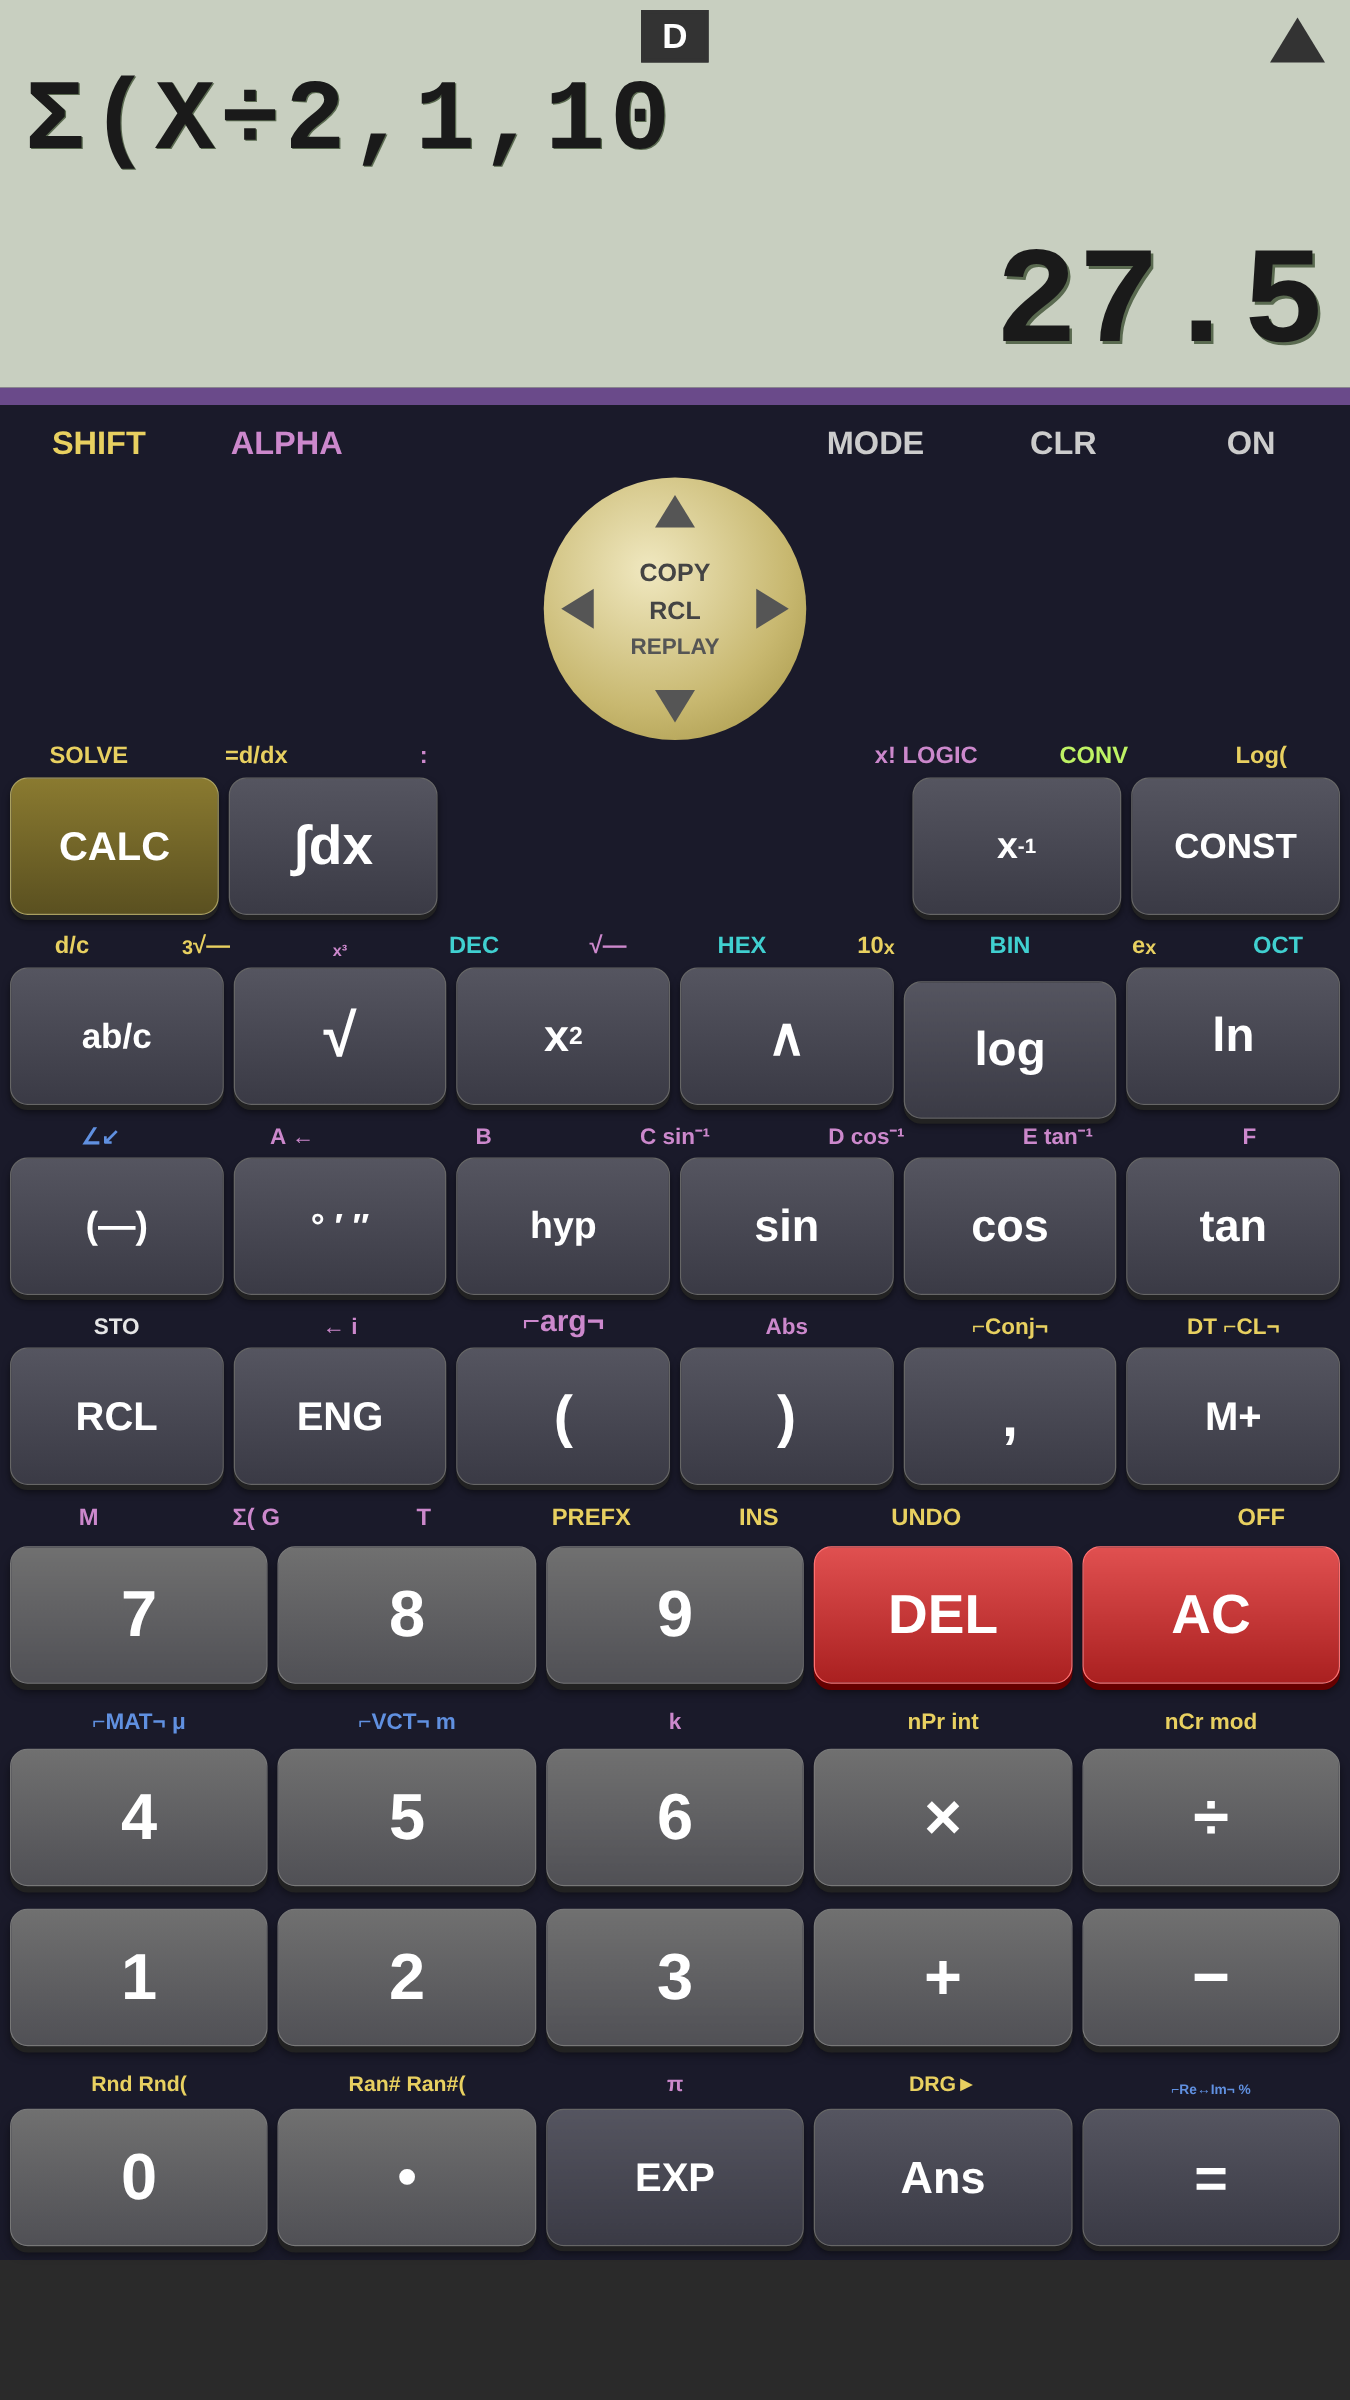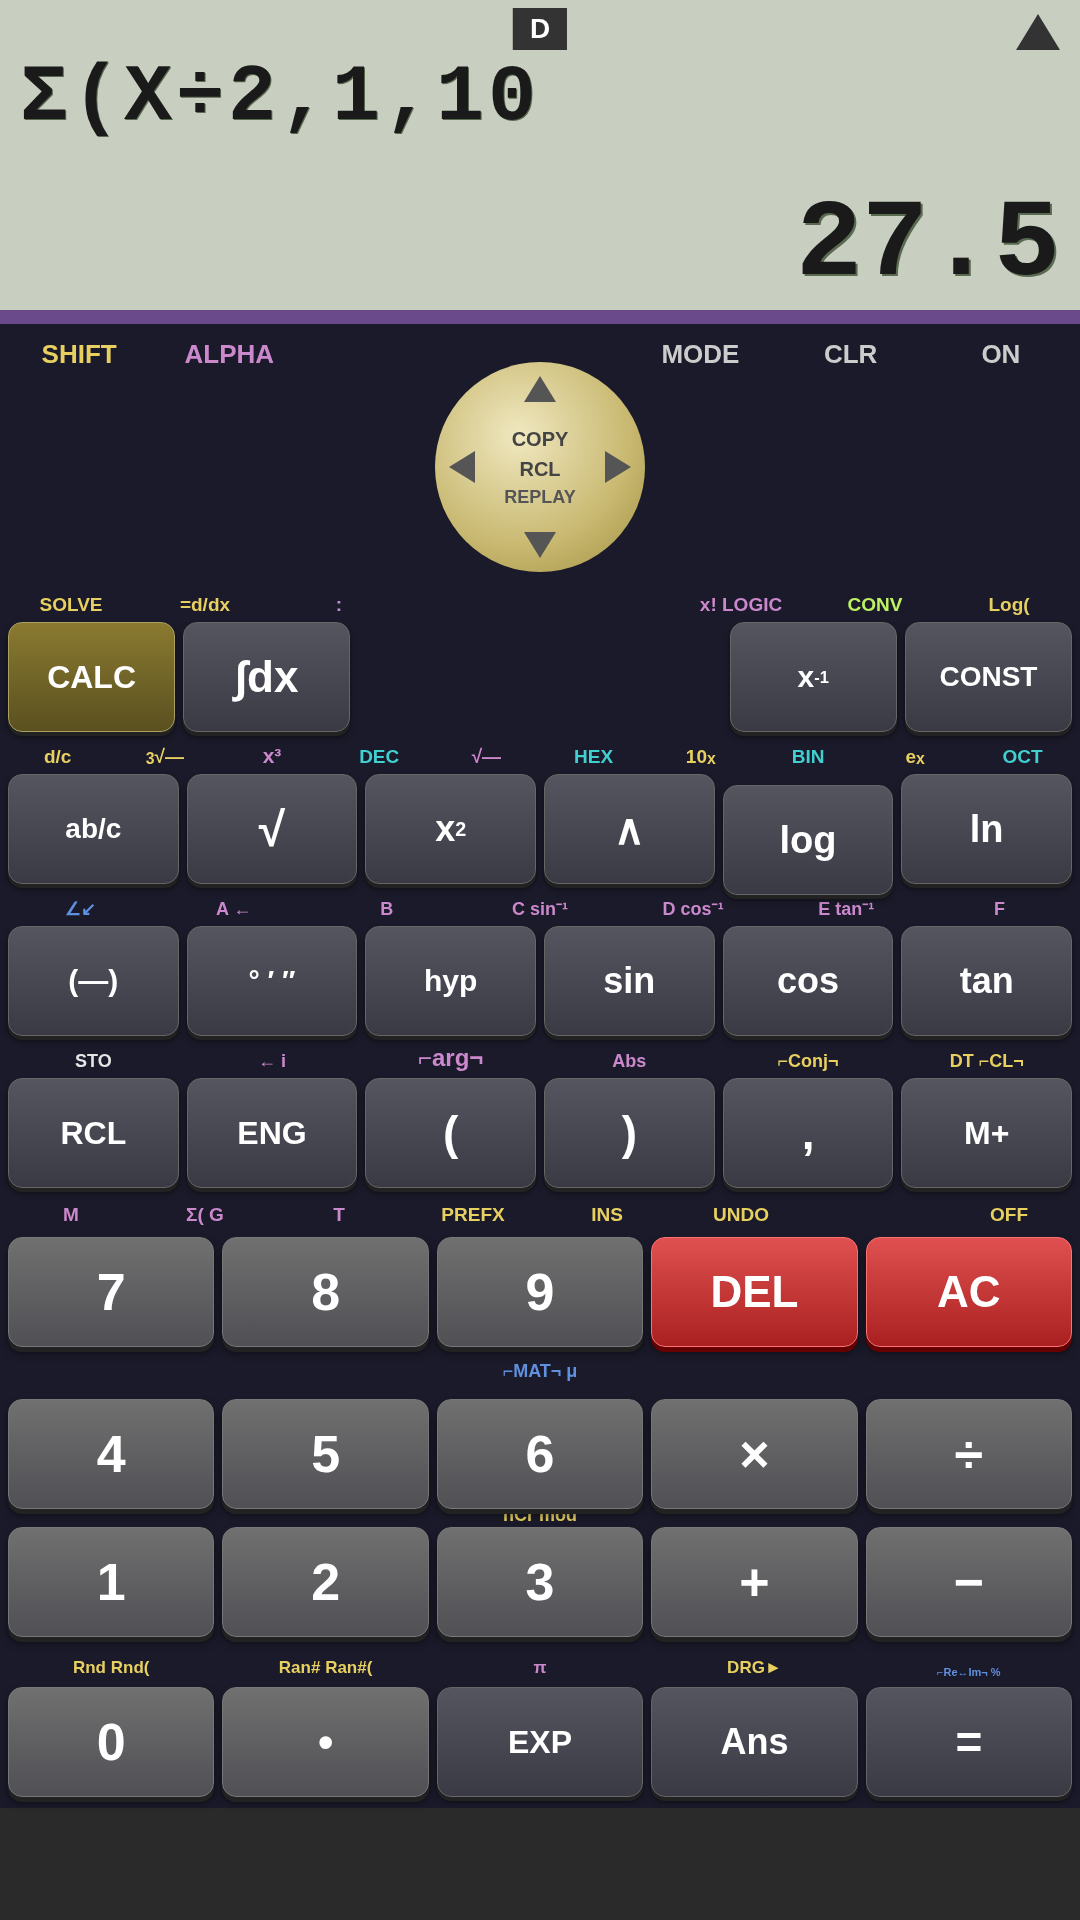--- a/index.html
+++ b/index.html
@@ -115,21 +115,21 @@
       border-radius: 50px;
       font-size: 26px;
     }
 
     
     #nav-pad-container {
       flex: 2.2;
       height: 190px;
       position: relative;
       display: flex;
-      align-items: flex-end;
+      align-items: flex-start;
       justify-content: center;
     }
 
     #nav-pad {
       width: 210px;
       height: 210px;
       border-radius: 50%;
       background: radial-gradient(circle at 40% 35%, #f0e8c0, #c8b870 60%, #a09040);
       position: relative;
       display: flex;
@@ -329,21 +329,21 @@
     <button class="calc-btn btn-dark btn-calc" style="font-size:32px;">CALC</button>
     <button class="calc-btn btn-dark btn-integral">∫dx</button>
     <div style="flex:2.2;"></div>
     <button class="calc-btn btn-dark btn-xm1">x<sup class="btn-sup">-1</sup></button>
     <button class="calc-btn btn-dark" style="font-size:28px;">CONST</button>
   </div>
 
   <div class="lrow" style="height:34px;">
     <div class="lcell" style="font-size:19px;">d/c</div>
     <div class="lcell" style="font-size:19px; color:#e8d060;"><sup>3</sup>√—</div>
-    <div class="lcell" style="font-size:21px; color:#cc88cc;">x³</div>
+    <div class="lcell" style="font-size:13px; color:#cc88cc;">x³</div>
     <div class="lcell" style="font-size:19px; color:#40d0d0;">DEC</div>
     <div class="lcell" style="font-size:19px; color:#cc88cc;">√—</div>
     <div class="lcell" style="font-size:19px; color:#40d0d0;">HEX</div>
     <div class="lcell" style="font-size:19px; color:#e8d060;">10<sup>x</sup></div>
     <div class="lcell" style="font-size:19px; color:#40d0d0;">BIN</div>
     <div class="lcell" style="font-size:19px; color:#e8d060;">e<sup>x</sup></div>
     <div class="lcell" style="font-size:19px; color:#40d0d0;">OCT</div>
   </div>
 
   <div class="btn-row" style="height:118px;">
@@ -404,21 +404,21 @@
   </div>
 
   <div class="btn-row" style="height:128px;">
     <button class="calc-btn btn-num">7</button>
     <button class="calc-btn btn-num">8</button>
     <button class="calc-btn btn-num">9</button>
     <button class="calc-btn btn-del">DEL</button>
     <button class="calc-btn btn-del">AC</button>
   </div>
 
-  <div class="lrow" style="height:34px;flex-direction:column;">
+  <div class="lrow" style="height:34px;">
     <div class="lcell" style="font-size:18px; color:#6090e0;">⌐MAT¬ μ</div>
     <div class="lcell" style="font-size:18px; color:#6090e0;">⌐VCT¬ m</div>
     <div class="lcell" style="font-size:18px; color:#cc88cc;">k</div>
     <div class="lcell" style="font-size:18px; color:#e8d060;">nPr int</div>
     <div class="lcell" style="font-size:18px; color:#e8d060;">nCr mod</div>
   </div>
 
   <div class="btn-row" style="height:128px;">
     <button class="calc-btn btn-num">4</button>
     <button class="calc-btn btn-num">5</button>

